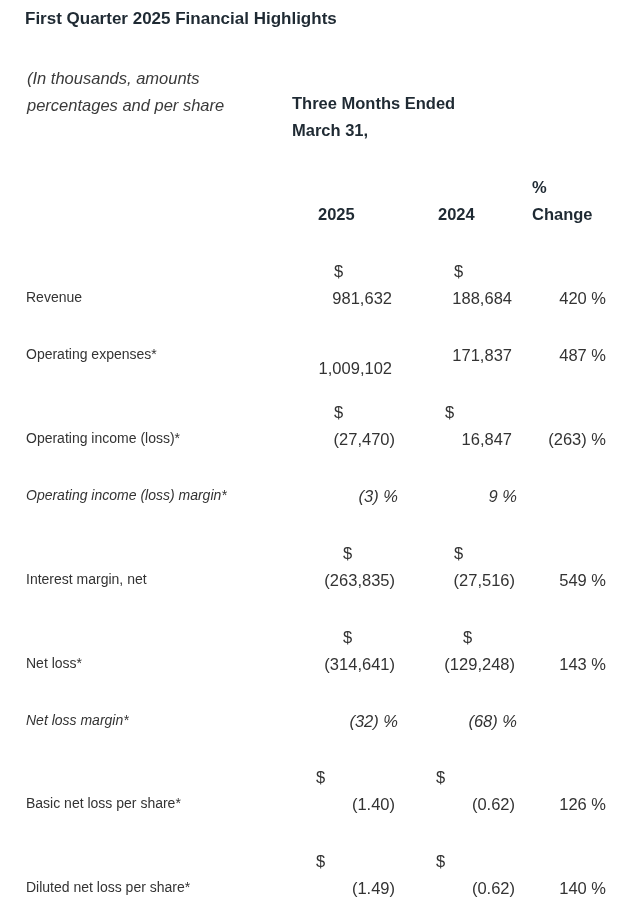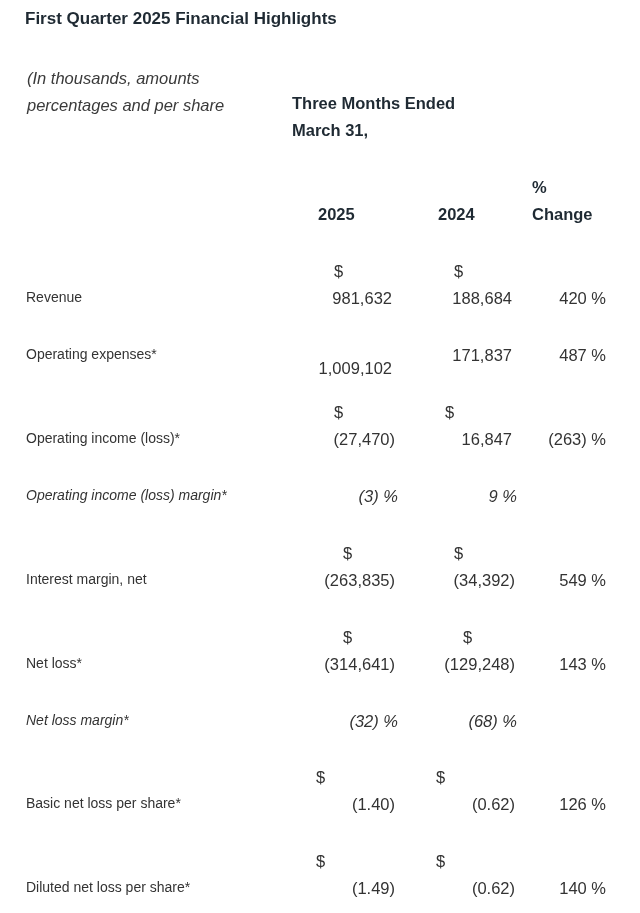--- a/index.html
+++ b/index.html
@@ -123,21 +123,21 @@
   <span class="label italic" style="top:487px;">Operating income (loss) margin*</span>
   <span class="val italic m2025" style="top:487px;">(3) %</span>
   <span class="val italic m2024" style="top:487px;">9 %</span>
 </div>
 
 <div>
   <span class="dollar" style="left:343px; top:544px;">$</span>
   <span class="dollar" style="left:454px; top:544px;">$</span>
   <span class="label" style="top:571px;">Interest margin, net</span>
   <span class="val" style="right:245px; top:571px;">(263,835)</span>
-  <span class="val" style="right:125px; top:571px;">(34,392)</span>
+  <span class="val" style="right:125px; top:571px;">(27,516)</span>
   <span class="val cpct" style="top:571px;">549 %</span>
 </div>
 
 <div>
   <span class="dollar" style="left:343px; top:628px;">$</span>
   <span class="dollar" style="left:463px; top:628px;">$</span>
   <span class="label" style="top:655px;">Net loss*</span>
   <span class="val" style="right:245px; top:655px;">(314,641)</span>
   <span class="val" style="right:125px; top:655px;">(129,248)</span>
   <span class="val cpct" style="top:655px;">143 %</span>

